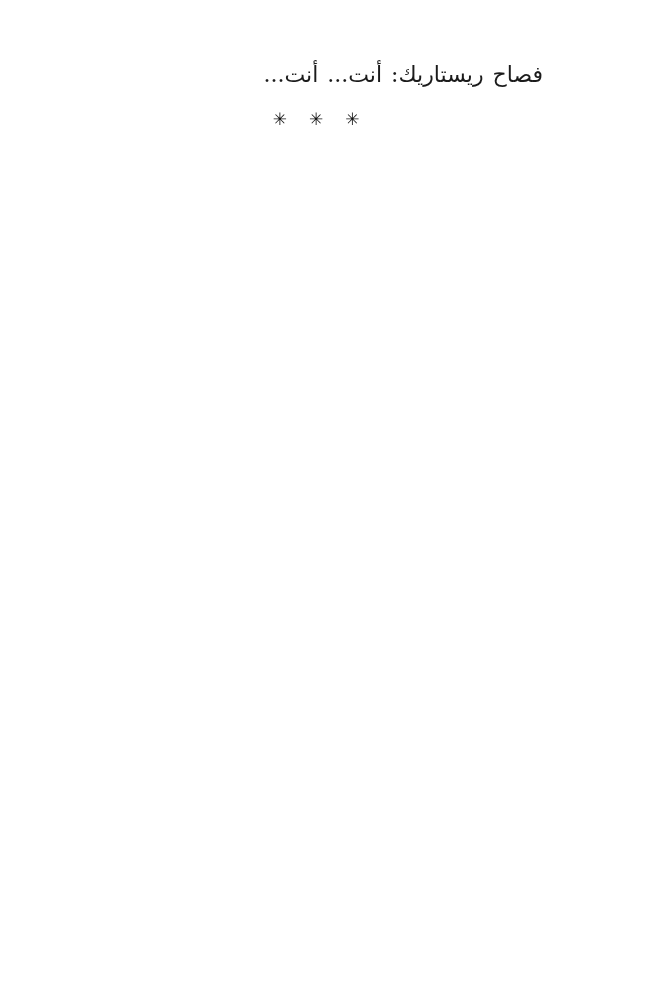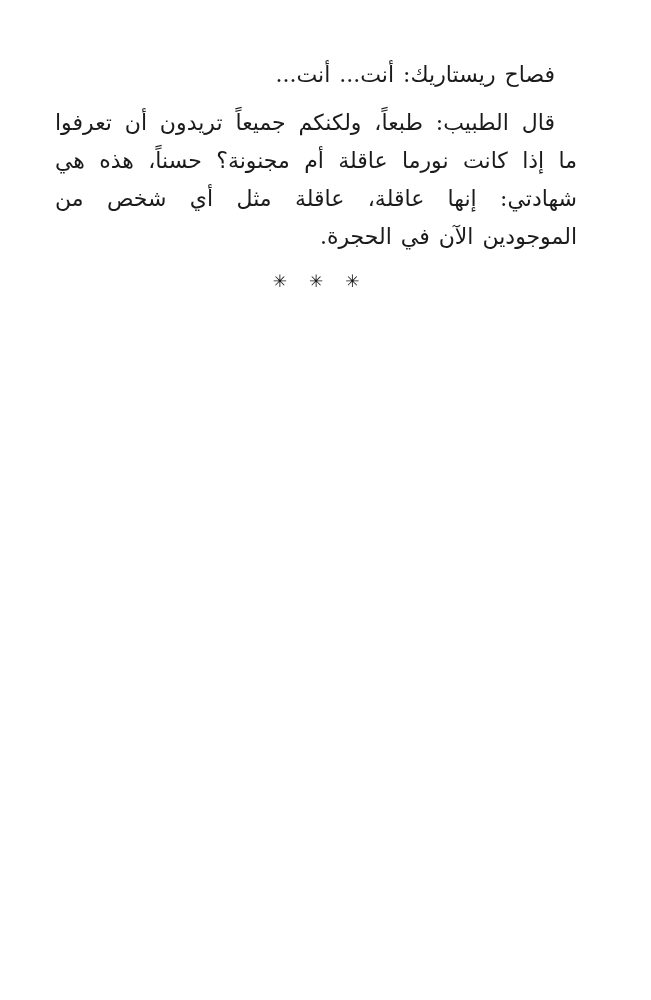--- a/index.html
+++ b/index.html
@@ -23,21 +23,21 @@
     width: 522px;
     direction: rtl;
     unicode-bidi: embed;
     color: #1b1b1b;
     font-size: 22px;
     line-height: 38px;
     text-align: justify;
     text-align-last: auto;
   }
   .para {
-    margin: 0 0 10px 0;
+    margin: 0 12px 10px 0;
     text-indent: 22px;
     word-spacing: 2px;
   }
   .separator {
     display: flex;
     justify-content: center;
     gap: 22px;
     margin-top: 13px;
     font-size: 17px;
     line-height: 24px;
@@ -47,20 +47,19 @@
   .separator span {
     display: inline-block;
   }
 </style>
 </head>
 <body>
 
 <div class="page">
   <div class="text-block">
     <p class="para">فصاح ريستاريك: أنت... أنت...</p>
-    <p class="para">قال الطبيب: طبعاً، ولكنكم جميعاً تريدون أن تعرفوا ما إذا كانت نورما عاقلة أم مجنونة؟ حسناً، هذه هي شهادتي: إنها عاقلة، عاقلة مثل أي شخص من الموجودين الآن في الحجرة.</p>
     <div class="separator">
       <span>✳</span>
       <span>✳</span>
       <span>✳</span>
     </div>
   </div>
 </div>
 
 </body></html>

